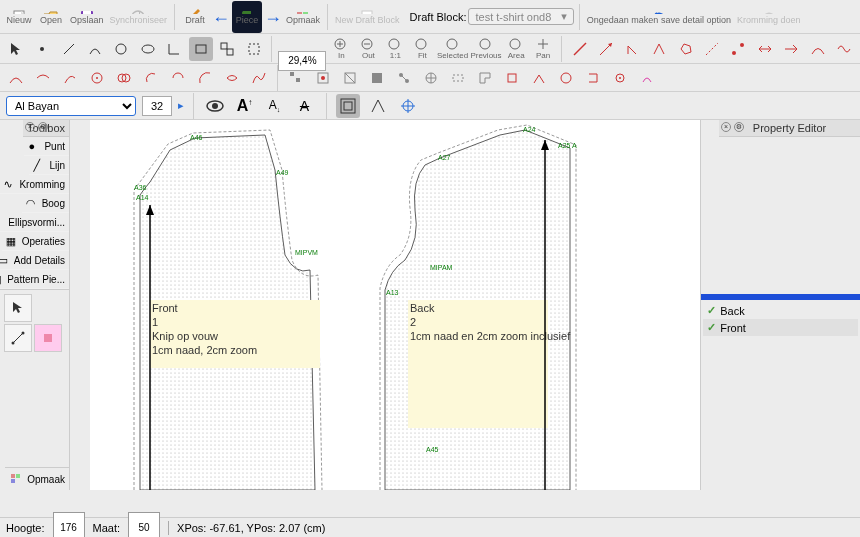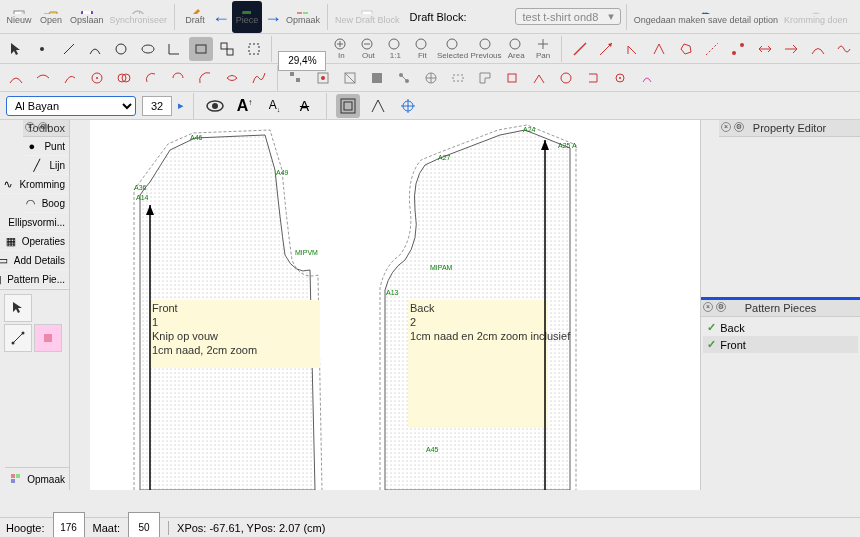--- a/index.html
+++ b/index.html
@@ -26,34 +26,34 @@
 .panel-header .x{position:absolute;left:2px;top:2px;width:10px;height:10px;border:1px solid #888;border-radius:50%;font-size:7px;line-height:8px;text-align:center;cursor:pointer;}
 .panel-header .g{position:absolute;left:15px;top:2px;width:10px;height:10px;border:1px solid #888;border-radius:50%;font-size:7px;line-height:8px;text-align:center;cursor:pointer;}
 .toolbox-item{display:flex;align-items:center;padding:3px 4px;cursor:pointer;border-bottom:1px solid #f0f0f0;gap:4px;}
 .toolbox-icon{width:12px;height:12px;flex-shrink:0;}
 .toolbox-lbl{font-size:10px;white-space:nowrap;overflow:hidden;text-overflow:ellipsis;}
 .left-tools{border-top:1px solid #ccc;padding:4px;display:flex;gap:2px;flex-wrap:wrap;}
 .left-tools .tool{width:28px;height:28px;border:1px solid #ccc;background:#f5f5f5;display:flex;align-items:center;justify-content:center;cursor:pointer;}
 .opmaak-tab{margin-top:auto;padding:4px;border-top:1px solid #ccc;display:flex;align-items:center;gap:4px;cursor:pointer;}
 .canvas{flex:1;background:#fff;position:relative;overflow:hidden;margin-left:20px;}
 .right-panel{width:160px;background:#ececec;border-left:1px solid #ccc;display:flex;flex-direction:column;}
-.right-top{height:180px;border-bottom:3px solid #1d4ed8;padding-left:18px;}
+.right-top{height:180px;border-bottom:6px solid #1d4ed8;padding-left:18px;}
 .right-bottom{flex:1;}
 .piece-list{padding:2px;}
 .piece-item{display:flex;align-items:center;padding:2px 4px;gap:4px;font-size:11px;cursor:pointer;}
 .piece-item.sel{background:#e0e0e0;}
 .check{color:#4a9b3e;font-weight:bold;}
 .statusbar{position:absolute;bottom:0;left:0;right:0;height:20px;background:#ececec;border-top:1px solid #ccc;display:flex;align-items:center;padding:0 6px;gap:8px;font-size:10px;}
 .stat-input{width:32px;height:32px;border:1px solid #999;background:#fff;text-align:center;font-size:10px;}
 svg{display:block;}
 .canvas-svg{width:100%;height:100%;}
 .pt-lbl{font-size:7px;fill:#0a7e0a;}
 .piece-lbl{font-size:11px;fill:#333;}
 .piece-box{fill:#fdf9d9;}
-.dropdown-box{display:inline-flex;align-items:center;border:1px solid #aaa;background:#f0f0f0;padding:1px 6px;font-size:10px;color:#888;border-radius:3px;margin-left:47px;}
+.dropdown-box{display:inline-flex;align-items:center;border:1px solid #aaa;background:#f0f0f0;padding:1px 6px;font-size:10px;color:#888;border-radius:3px;}
 .arrow-left{color:#1a5fd8;font-size:18px;}
 .arrow-right{color:#1a5fd8;font-size:18px;}
 </style>
 </head>
 <body>
 
 <div class="toolbar-top">
   <div class="tb-btn">
       <svg width="18" height="16">
         <rect x="4" y="2" width="10" height="12" fill="#fff" stroke="#888"></rect>
@@ -591,25 +591,20 @@
 
   <div class="right-panel">
     <div class="right-top">
       <div class="panel-header">
         <span class="x">×</span>
         <span class="g">⚙</span>
         <span>Property Editor</span>
       </div>
     </div>
     <div class="right-bottom">
-      <div class="panel-header">
-        <span class="x">×</span>
-        <span class="g">⚙</span>
-        <span>Pattern Pieces</span>
-      </div>
       <div class="piece-list">
         <div class="piece-item">
             <span class="check">✓</span>
             <span>Back</span>
           </div>
         <div class="piece-item sel">
             <span class="check">✓</span>
             <span>Front</span>
           </div>
       </div>

